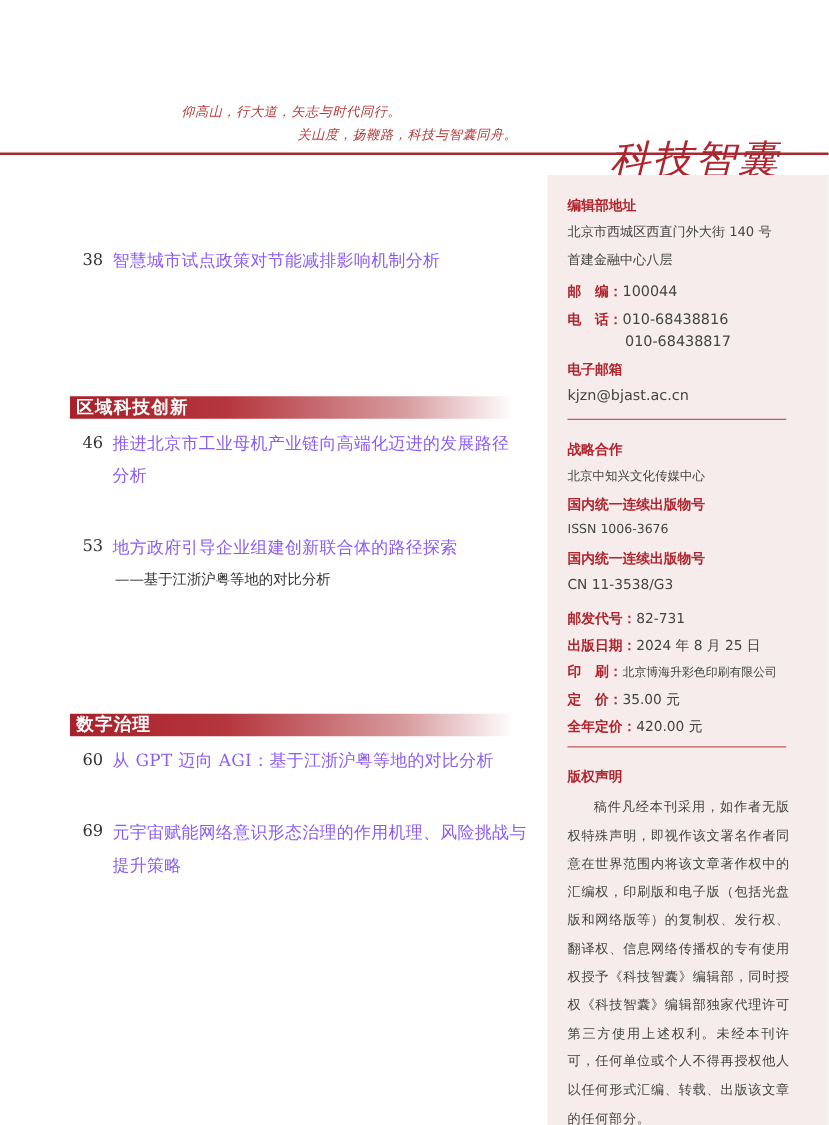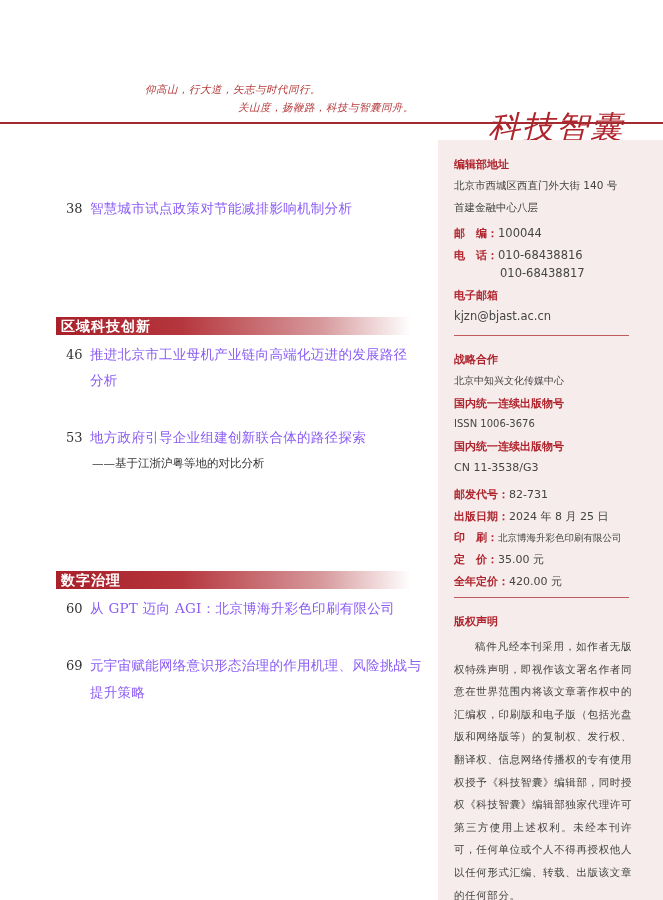--- a/index.html
+++ b/index.html
@@ -70,21 +70,21 @@
     <span class="entry-title" style="left:90px;top:429px">地方政府引导企业组建创新联合体的路径探索</span>
     <span class="entry-sub" style="left:92px;top:456px">——基于江浙沪粤等地的对比分析</span>
 
   </div>
 
   <div class="sec-bar" style="top:571px">
     <span class="sec-label">数字治理</span>
   </div>
   <div>
     <span class="entry-num" style="left:66px;top:601px">60</span>
-    <span class="entry-title" style="left:90px;top:600px">从 GPT 迈向 AGI：北京博海升彩色印刷有限公司</span>
+    <span class="entry-title" style="left:90px;top:600px">从 GPT 迈向 AGI：基于江浙沪粤等地的对比分析</span>
 
   </div>
   <div>
     <span class="entry-num" style="left:66px;top:658px">69</span>
     <span class="entry-title" style="left:90px;top:657px">元宇宙赋能网络意识形态治理的作用机理、风险挑战与</span>
     <span class="entry-title" style="left:90px;top:684px">提升策略</span>
 
   </div>
 </div>
 

